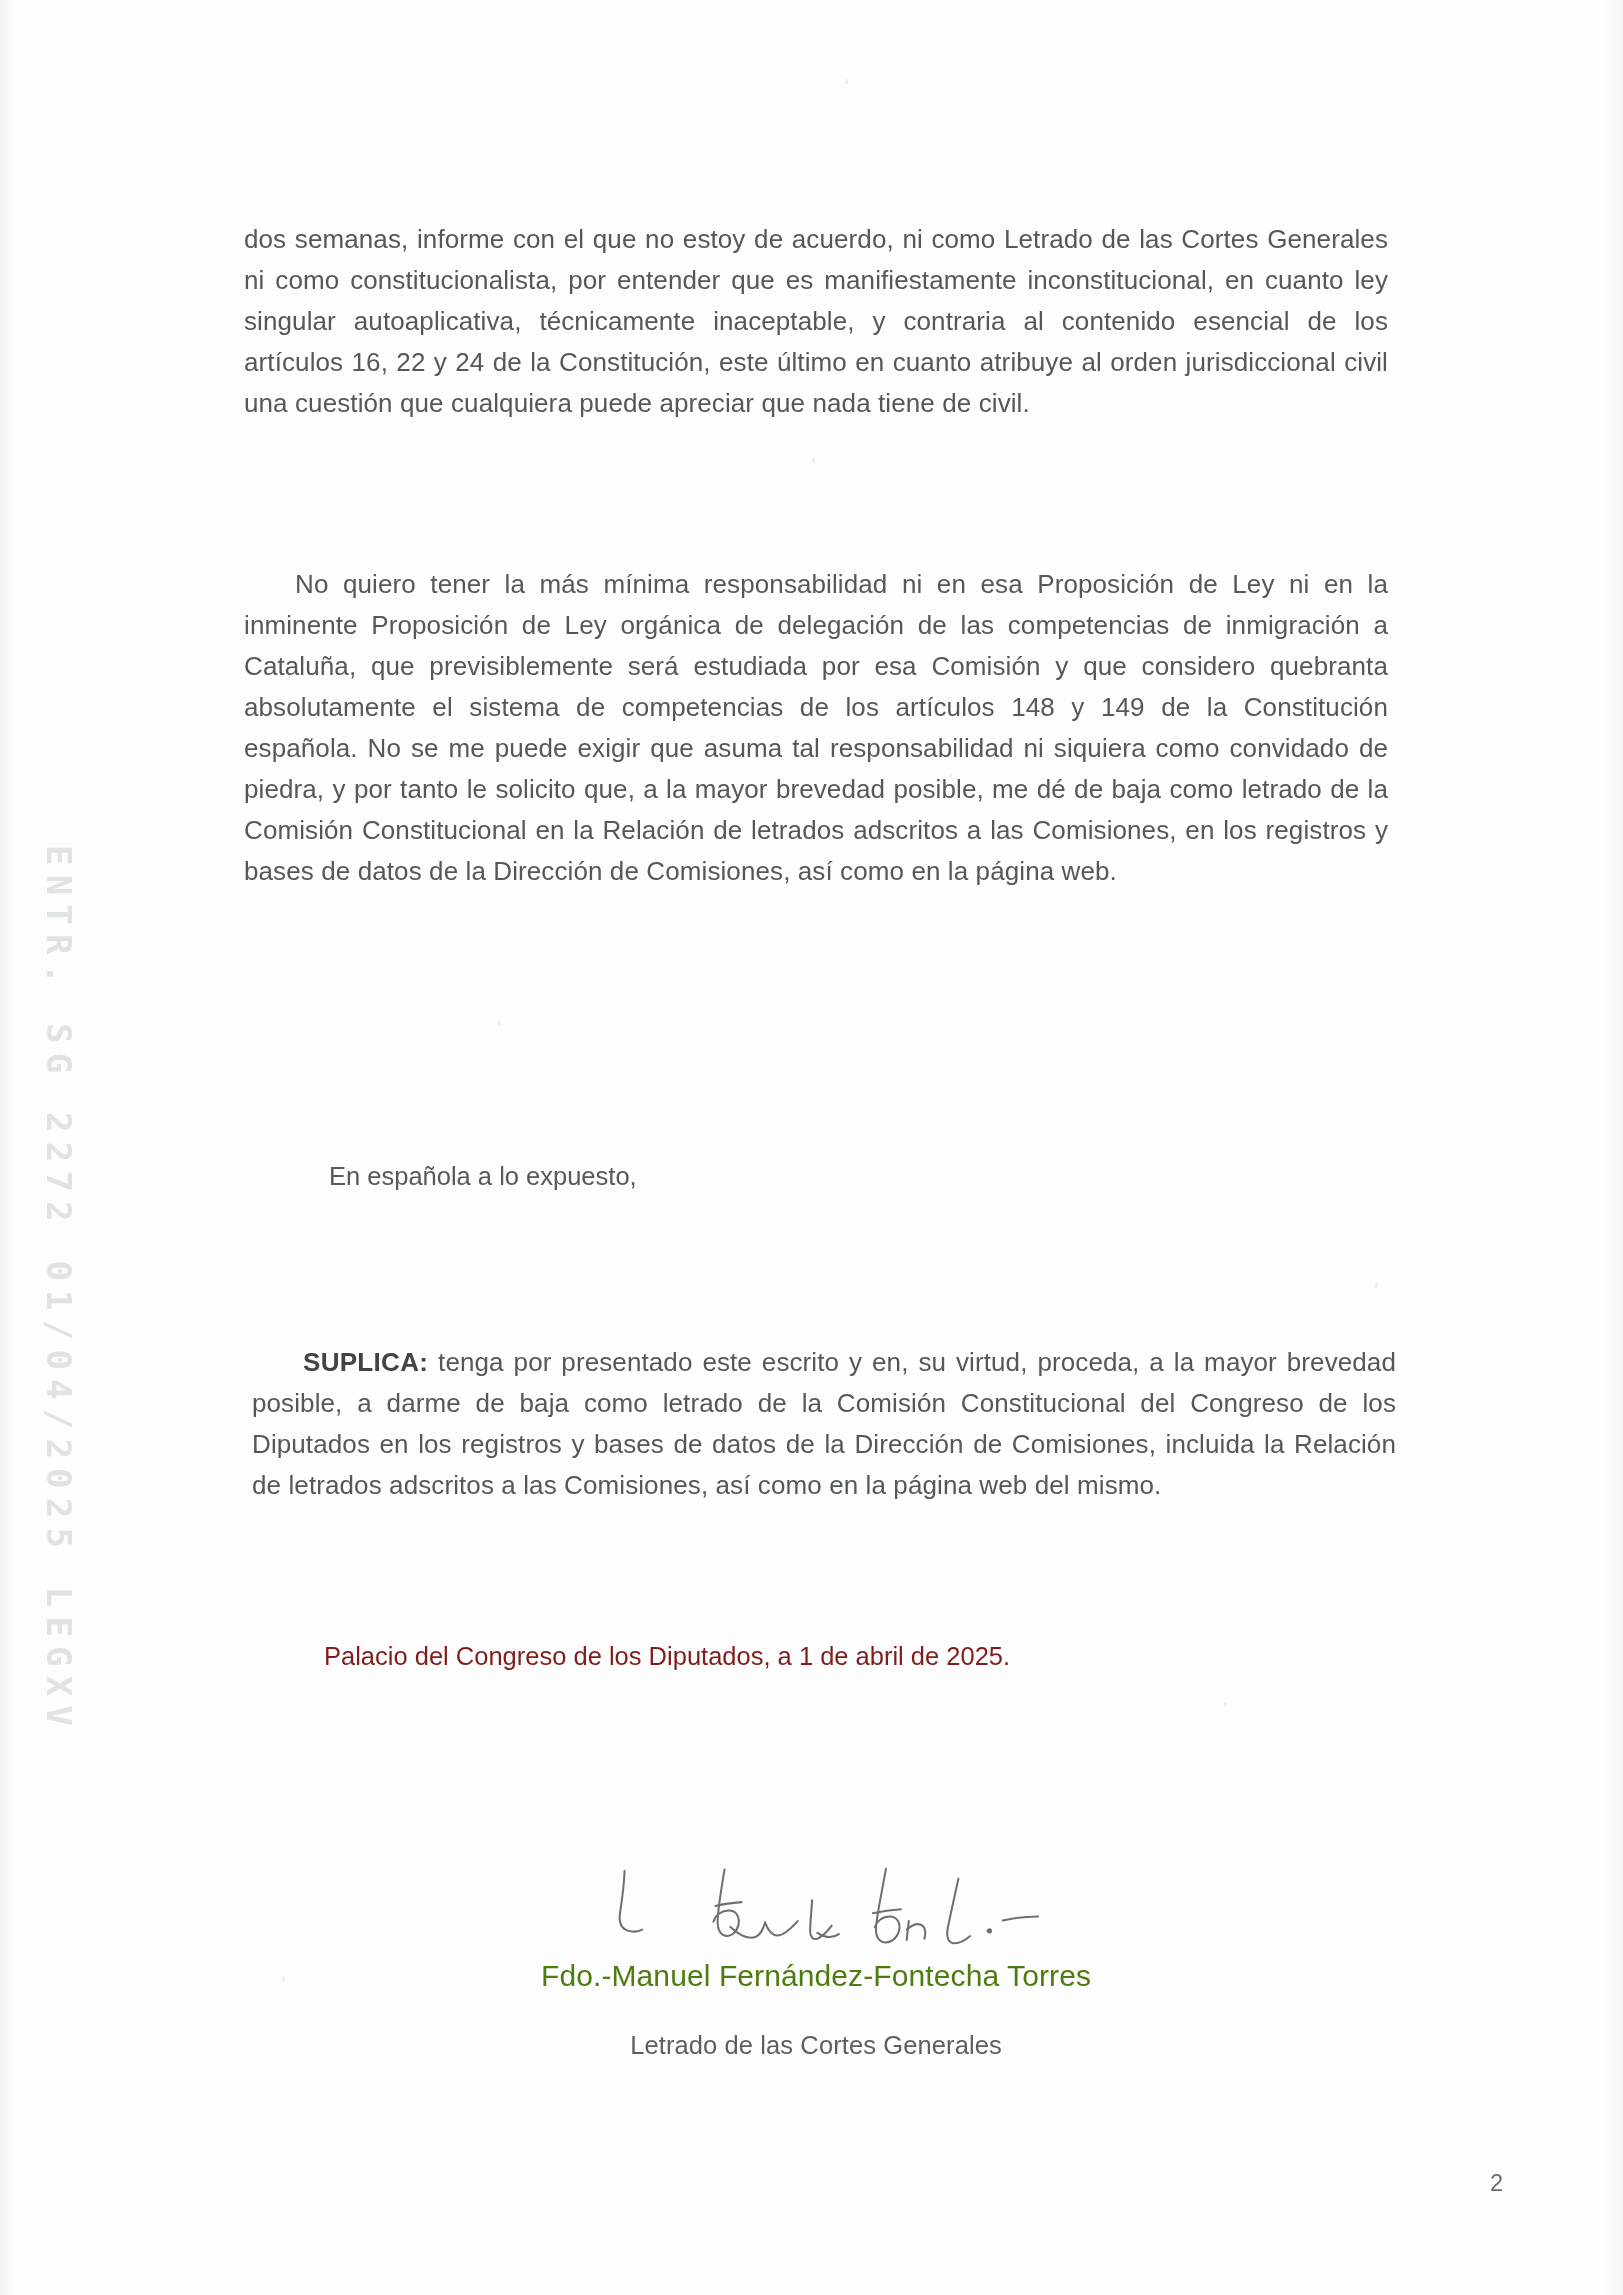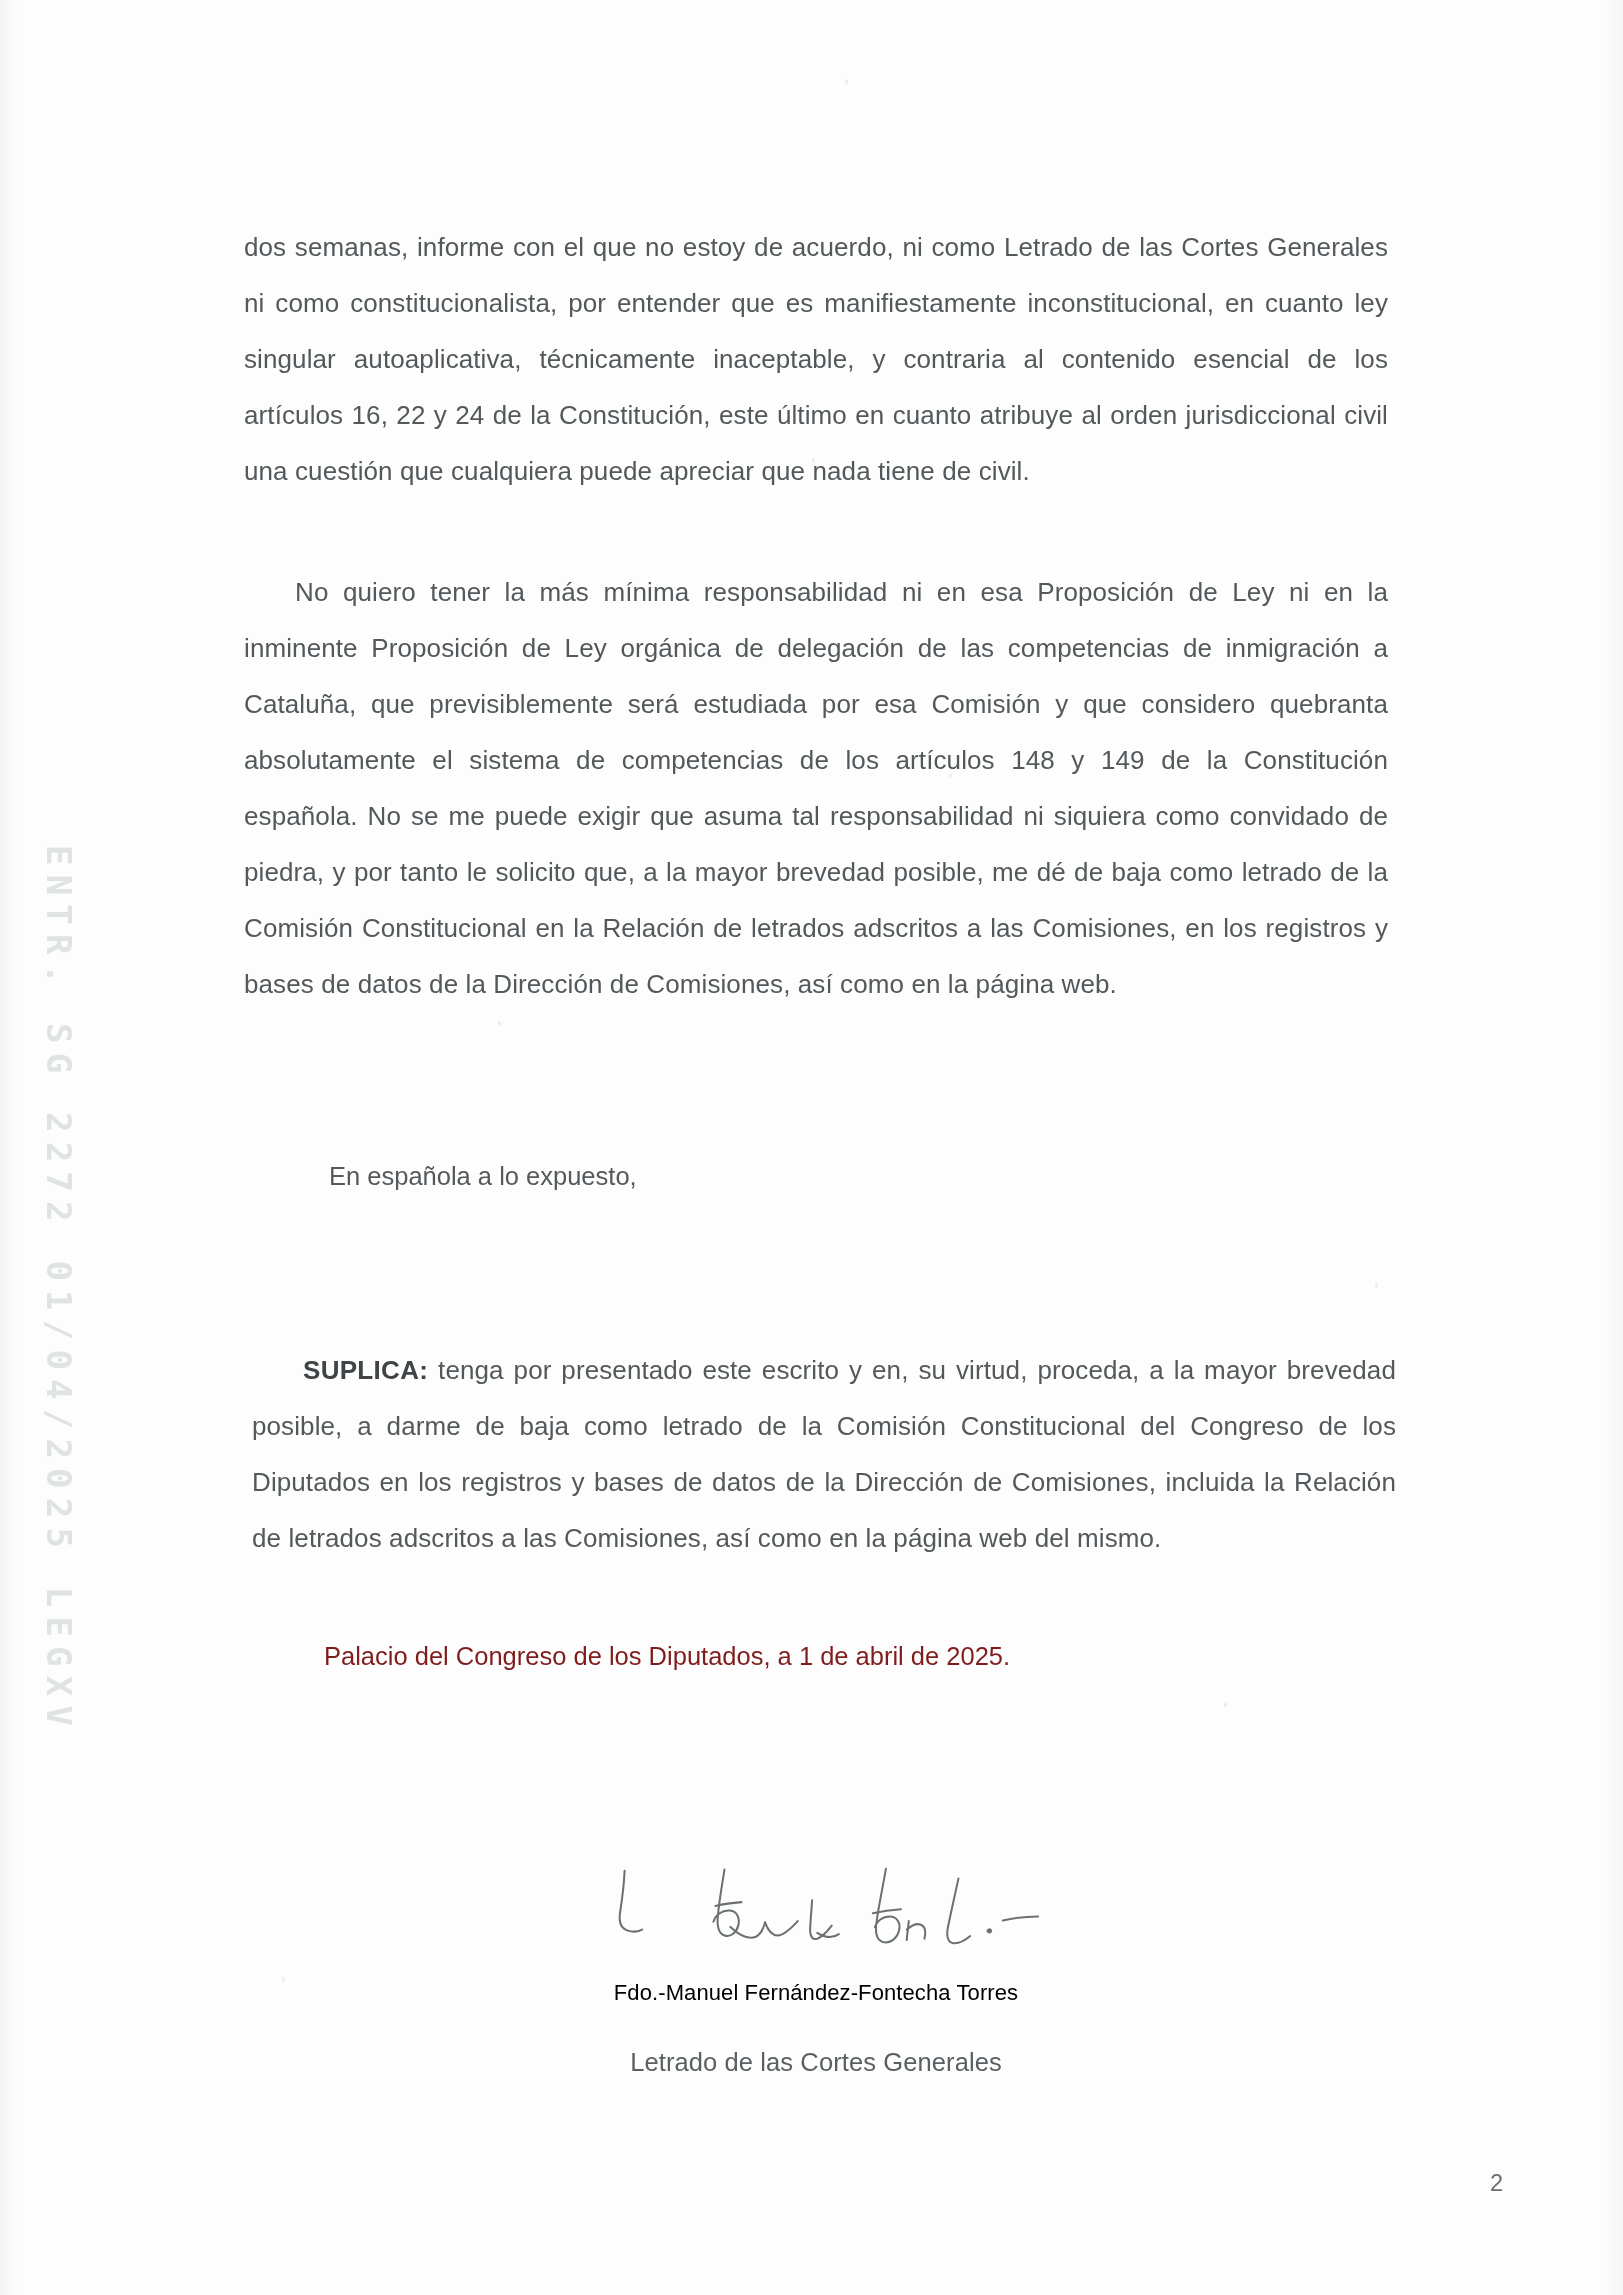--- a/index.html
+++ b/index.html
@@ -38,21 +38,21 @@
   .body-area {
     position: absolute;
     left: 244px;
     top: 0;
     width: 1144px;
   }
 
   p.doc-para {
     margin: 0;
     font-size: 26px;
-    line-height: 56px;
+    line-height: 41px;
     text-align: justify;
     text-justify: inter-word;
     color: #53585b;
     letter-spacing: 0.1px;
     font-weight: 400;
   }
 
   p.doc-para.indent {
     text-indent: 51px;
   }
@@ -100,24 +100,24 @@
     width: 1144px;
     text-align: center;
   }
   .sig-svg-wrap {
     height: 98px;
     display: block;
     margin: 0 auto;
     width: 458px;
   }
   .sig-name {
-    font-size: 22px;
+    font-size: 30px;
     line-height: 33px;
-    color: #000000;
-    margin-top: 19px;
+    color: #4d7c0f;
+    margin-top: 2px;
     letter-spacing: 0.1px;
   }
   .sig-role {
     font-size: 25.5px;
     line-height: 33px;
     color: #5a5f62;
     margin-top: 37px;
     letter-spacing: 0.1px;
   }
 

